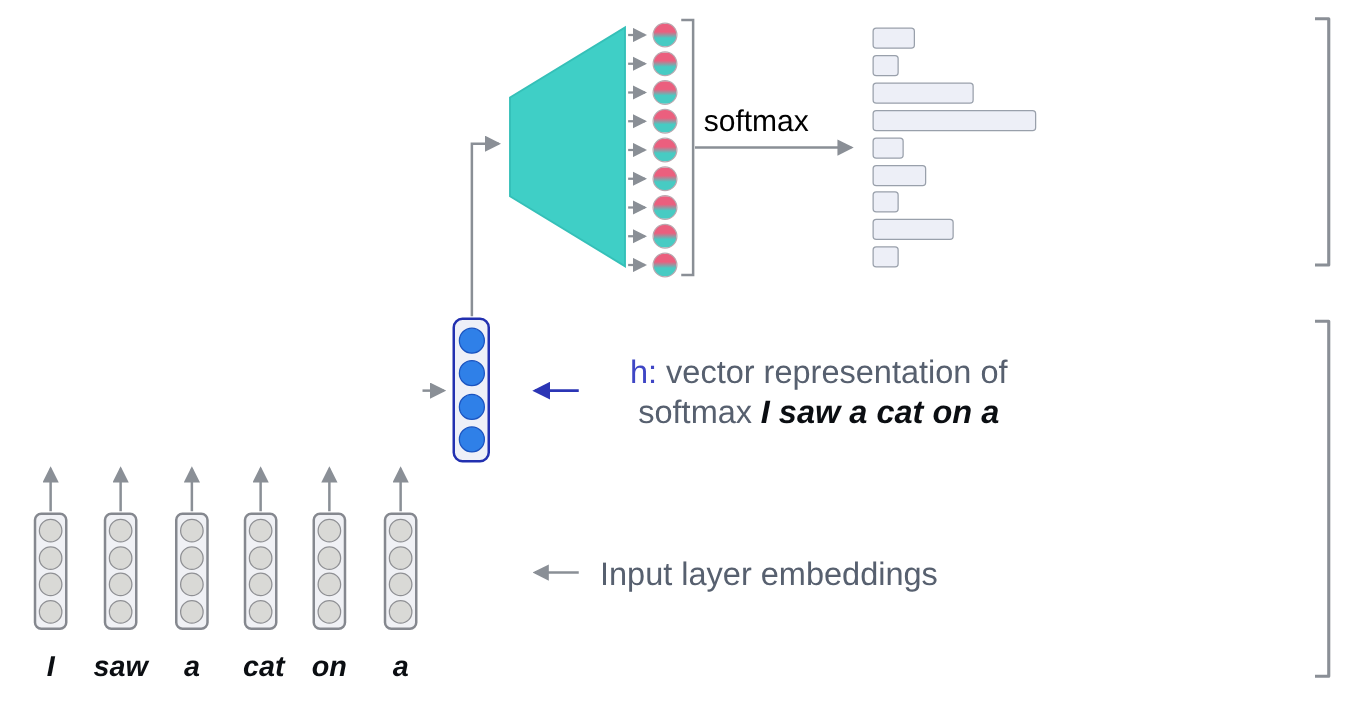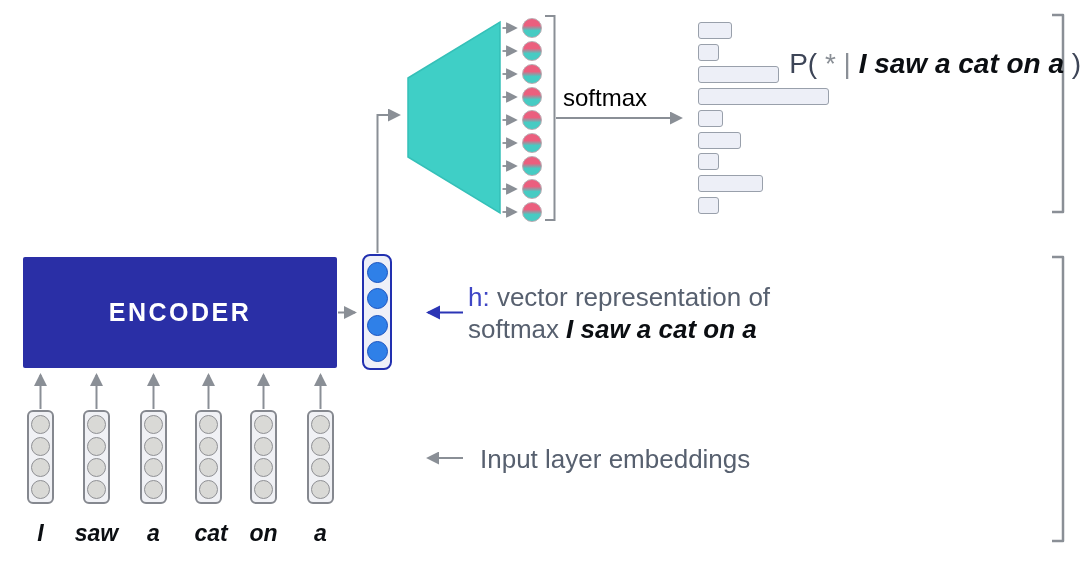--- a/index.html
+++ b/index.html
@@ -13,21 +13,21 @@
   .linear-label { position:absolute; left:404px; top:86px; width:98px; text-align:center;
     font-size:23px; line-height:28px; color:#12161c; font-weight:500; }
 
   .softmax-label { position:absolute; left:563px; top:84px; font-size:24px; color:#000000; }
 
   .prob-expr { position:absolute; left:758px; top:16px; width:300px; text-align:right;
     font-size:28px; color:#3d4557; white-space:pre; }
   .prob-expr .dim { color:#8a8f96; }
   .prob-expr .ctx { color:#0b0e12; font-weight:bold; font-style:italic; }
 
-  .h-note { position:absolute; left:468px; top:281px; width:374px; 
+  .h-note { position:absolute; left:468px; top:281px; width:374px; text-align:center;
     font-size:26px; line-height:32px; color:#57606f; }
   .h-note .h-sym { color:#3f46c5; }
   .h-note .ctx { color:#0b0e12; font-weight:bold; font-style:italic; margin-left:7px; }
 
   .input-note { position:absolute; left:480px; top:444px; font-size:26px; color:#57606f; }
 
   .h-vector { position:absolute; left:362px; top:254px; width:30px; height:116px;
     background:#eef0f8; border:2.5px solid #2230b0; border-radius:8px; box-sizing:border-box;
     display:flex; flex-direction:column; align-items:center; justify-content:space-evenly; }
   .h-circle { width:21px; height:21px; border-radius:50%; background:#2f80e8;
@@ -96,30 +96,24 @@
 
     <line x1="463" y1="312.5" x2="428" y2="312.5" stroke="#2b35b5" stroke-width="2.2" marker-end="url(#an)"></line>
 
     <line x1="463" y1="458" x2="428" y2="458" stroke="#8a8f96" stroke-width="2" marker-end="url(#ag)"></line>
 
     <path d="M1052,15 H1063 V212 H1052" fill="none" stroke="#8a8f96" stroke-width="2.5" stroke-linejoin="round"></path>
 
     <path d="M1052,257 H1063 V541 H1052" fill="none" stroke="#8a8f96" stroke-width="2.5" stroke-linejoin="round"></path>
   </svg>
 
-  <div class="encoder-box">
-    <span>ENCODER</span>
-  </div>
 
 
   <div class="softmax-label">softmax</div>
 
-  <div class="prob-expr">
-    <span>P(</span><span class="dim"> * </span><span class="dim">|</span><span class="ctx"> I saw a cat on a</span><span> )</span>
-  </div>
 
   <div class="h-note">
     <div><span class="h-sym">h:</span><span> vector representation of</span></div>
     <div><span>softmax</span><span class="ctx">I saw a cat on a</span></div>
   </div>
 
   <div class="input-note">Input layer embeddings</div>
 
   <div class="h-vector">
       <div class="h-circle"></div>

